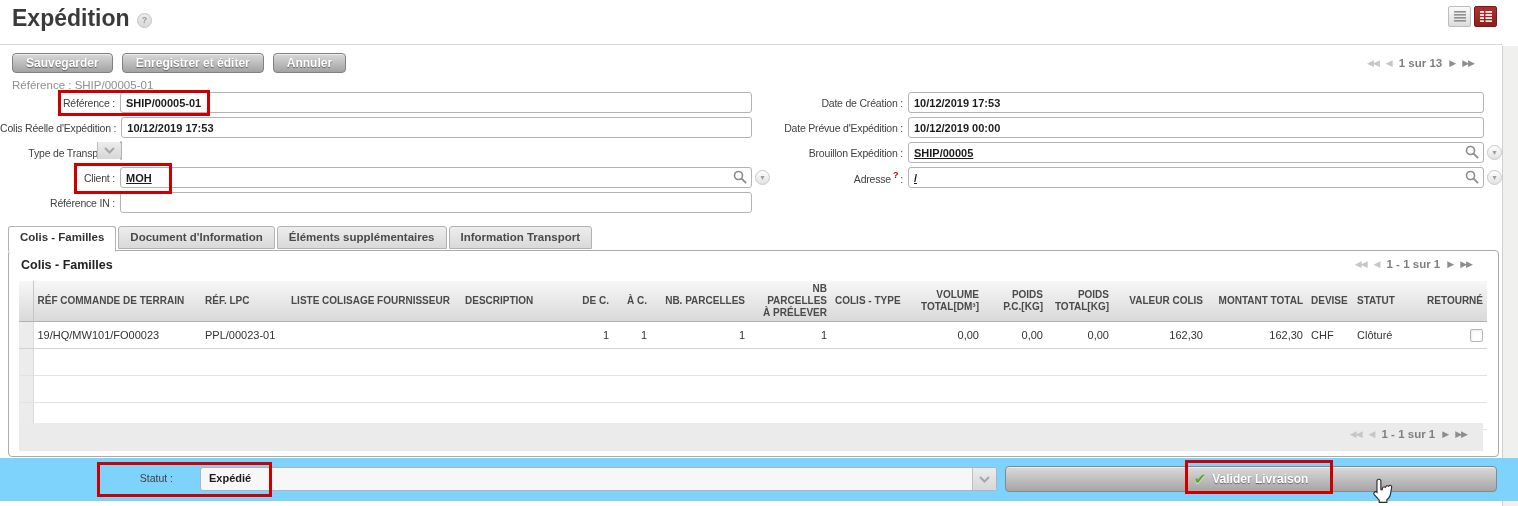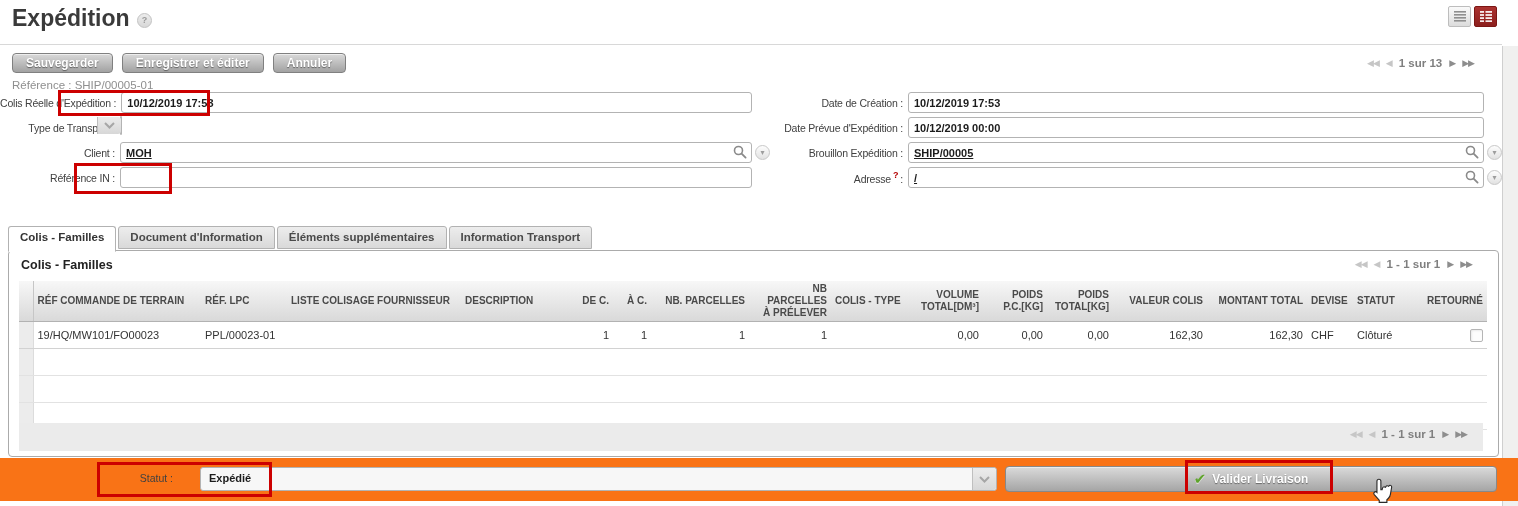--- a/index.html
+++ b/index.html
@@ -79,21 +79,21 @@
     white-space:nowrap; overflow:hidden; }
   tr.data-row td { border-bottom-color:#d2d2d2; }
   td.gutter { background:#ececec; border-right:1px solid #dcdcdc; }
   th.gutter { border-right:1px solid #c6c6c6; }
   .l { text-align:left; } .r { text-align:right; } .c { text-align:right;margin-left:28px; }
   .cbx { display:inline-block; width:13px; height:13px; background:#fdfdfd; border:1px solid #b5b5b5;
     border-radius:2px; vertical-align:middle; box-shadow:inset 1px 1px 2px rgba(0,0,0,.08); }
   .table-foot { position:absolute; left:10px; right:15px; top:172px; height:28px; background:#ebebeb; }
 
   
-  .bottom-area { position:absolute; left:0; top:458px; width:1518px; height:43px; background:#f97316; }
+  .bottom-area { position:absolute; left:0; top:458px; width:1518px; height:43px; background:#7dd3fc; }
   .statut-label { position:absolute; left:0; top:14px; width:173px; text-align:right;
     font-size:10.5px; color:#414141; }
   .statut-select { position:absolute; left:200px; top:9px; width:797px; height:24px;
     background:#f7f7f7; border:1px solid #b3b3b3; border-radius:3px; }
   .statut-select .val { position:absolute; left:8px; top:4px; font-size:11px; font-weight:700; color:#1c1c1c; }
   .valider-btn { position:absolute; left:1005px; top:8px; width:492px; height:26px;
     border:1px solid #888; border-radius:4px; background:linear-gradient(#dadada,#a5a5a5);
     color:#fff; font-weight:700; font-size:12px; text-shadow:0 1px 1px rgba(70,70,70,.7);
     display:flex; align-items:center; justify-content:center; gap:6px;
     box-shadow:inset 0 1px 0 rgba(255,255,255,.5); cursor:pointer; font-family:inherit; }
@@ -152,20 +152,26 @@
   </div>
   <div class="pager pager-top">
     <span class="arr dis">◀◀</span>
     <span class="arr dis">◀</span>
     <span>1 sur 13</span>
     <span class="arr en">▶</span>
     <span class="arr en">▶▶</span>
   </div>
 
   <div class="col-left">
+    <div class="frow">
+      <span class="flabel">Référence :</span>
+      <span class="fcontrol">
+        <input class="txt" value="SHIP/00005-01" style="">
+      </span>
+    </div>
     <div class="frow">
       <span class="flabel">Colis Réelle d'Expédition :</span>
       <span class="fcontrol">
         <input class="txt" value="10/12/2019 17:53" style="">
       </span>
     </div>
     <div class="frow">
       <span class="flabel">Type de Transport :</span>
       <span class="fcontrol">
         <span class="select-box">

